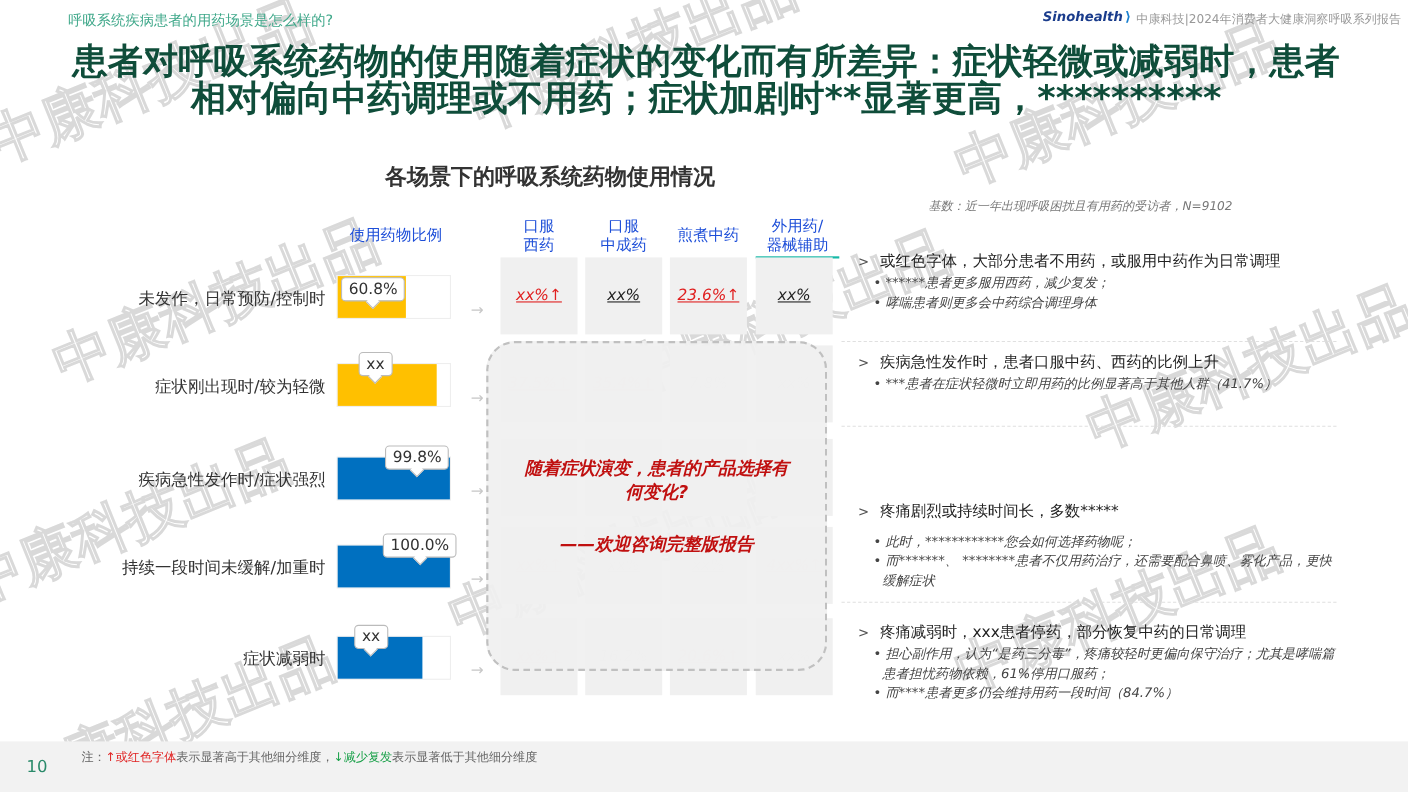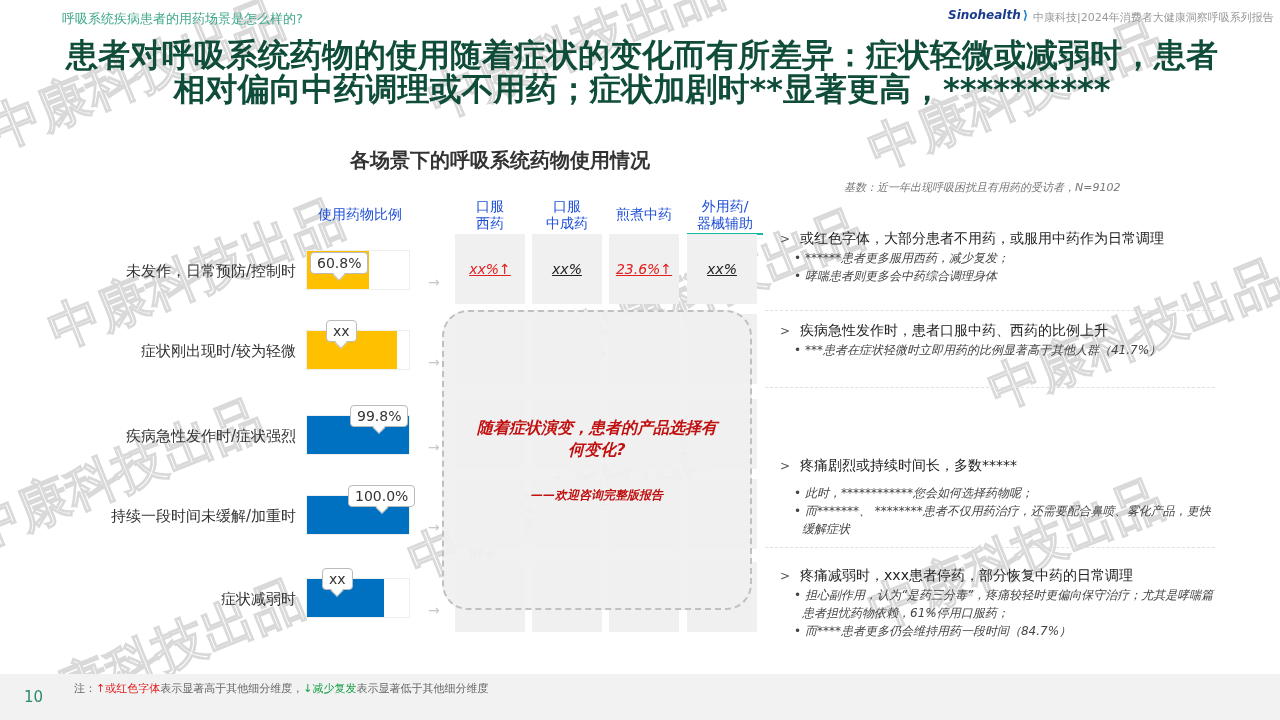--- a/index.html
+++ b/index.html
@@ -20,21 +20,21 @@
   .bubble { position: absolute; background: #fff; border: 1px solid #bbb; border-radius: 4px; font-size: 14px; color: #333; padding: 2px 6px; z-index: 3; white-space: nowrap; }
   .bubble::after { content: ""; position: absolute; bottom: -6px; left: 50%; width: 8px; height: 8px; background: #fff; border-right: 1px solid #bbb; border-bottom: 1px solid #bbb; transform: translateX(-50%) rotate(45deg); }
   .arrow { position: absolute; left: 428px; font-size: 14px; color: #c8c8c8; z-index: 2; }
   .cell { position: absolute; width: 70px; height: 70px; background: #f0f0f0; display: flex; align-items: center; justify-content: center; font-size: 14px; font-style: italic; z-index: 2; text-decoration: underline; }
   .cell.red { color: #e02020; }
   .cell.black { color: #222; }
   .cell.faint-red { color: #f3dede; }
   .cell.faint { color: #e6e6e6; }
   .overlay { position: absolute; left: 442px; top: 310px; width: 310px; height: 300px; border: 2px dashed #c0c0c0; border-radius: 26px; background: rgba(240,240,240,0.92); z-index: 4; display: flex; flex-direction: column; align-items: center; justify-content: center; }
   .overlay-q { font-size: 16px; font-weight: bold; font-style: italic; color: #c01010; text-align: center; line-height: 22px; }
-  .overlay-cta { font-size: 12px; font-weight: bold; font-style: italic; color: #c01010; margin-top: 26px; }
+  .overlay-cta { font-size: 16px; font-weight: bold; font-style: italic; color: #c01010; margin-top: 26px; }
   .insight { position: absolute; left: 780px; width: 440px; z-index: 2; }
   .insight-title { font-size: 14px; color: #222; line-height: 20px; }
   .insight-title .chev { color: #555; margin-right: 10px; font-size: 12px; }
   .insight-point { font-size: 12px; font-style: italic; color: #444; line-height: 18px; padding-left: 22px; text-indent: -8px; }
   .divider { position: absolute; left: 765px; width: 450px; border-top: 1px dashed #e0e0e0; z-index: 2; }
   .footer { position: absolute; left: 0; top: 674px; width: 1280px; height: 46px; background: #f2f2f2; z-index: 2; }
   .page-num { position: absolute; left: 24px; top: 14px; font-size: 15px; color: #2a8a6a; }
   .note { position: absolute; left: 74px; top: 8px; font-size: 11px; color: #666; line-height: 13px; }
   .note .red { color: #e02020; }
   .note .green { color: #18a048; }

